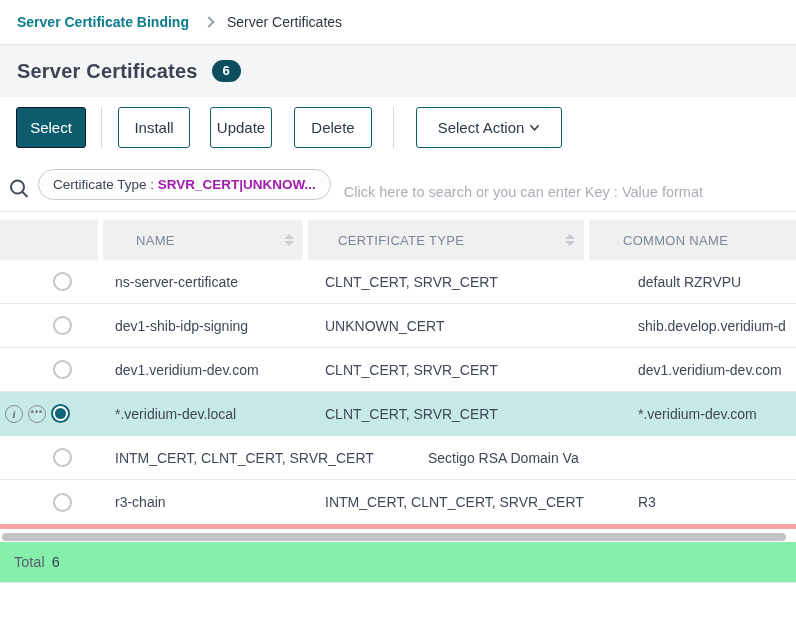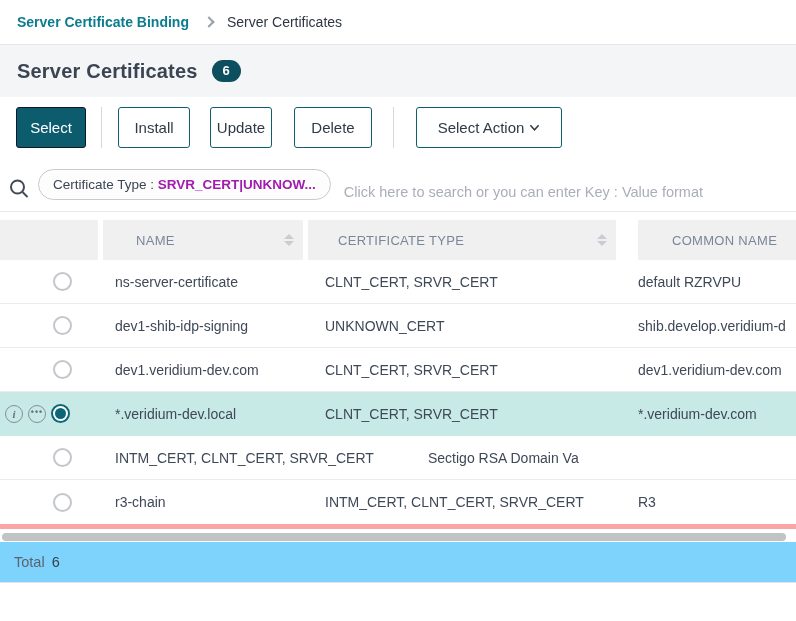--- a/index.html
+++ b/index.html
@@ -47,21 +47,21 @@
     color: #3c4554; background: transparent; font-family: "Liberation Sans", sans-serif; }
   .search-input::placeholder { color: #a9aeb8; opacity: 1; }
   .search-divider { height: 1px; background: #e6e8ea; margin-top: 11px; }
 
   
   .thead { display: flex; margin-top: 8px; height: 40px; }
   .th { background: #f0f0f1; display: flex; align-items: center; color: #7b8698;
     font-size: 13px; letter-spacing: .3px; cursor: pointer; }
   .th-sel { width: 98px; margin-right: 5px; }
   .th-name { width: 200px; margin-right: 5px; padding-left: 33px; }
-  .th-type { width: 308px; margin-right: 22px; padding-left: 30px; text-align: center; }
+  .th-type { width: 276px; margin-right: 5px; padding-left: 30px; text-align: center; }
   .th-cn { flex: 1; padding-left: 34px; }
   .sort-icon { margin-left: auto; margin-right: 9px; display: flex; flex-direction: column; gap: 2px; }
   .sort-icon .up { width: 0; height: 0; border-left: 5px solid transparent; border-right: 5px solid transparent;
     border-bottom: 5px solid #c9ccd2; }
   .sort-icon .down { width: 0; height: 0; border-left: 5px solid transparent; border-right: 5px solid transparent;
     border-top: 5px solid #c9ccd2; }
 
   .tbody { border-bottom: 5px solid #fca5a5; }
   .tr { display: flex; align-items: center; height: 44px; border-bottom: 1px solid #e9ebed;
     background: #fff; font-size: 14px; color: #3f4857; cursor: pointer; }
@@ -78,21 +78,21 @@
   .radio.checked { border: 2px solid #0d6675; display: flex; align-items: center; justify-content: center; }
   .radio.checked::after { content: ""; width: 11px; height: 11px; border-radius: 50%; background: #0d6675; }
   .row-icon { width: 18px; height: 18px; border-radius: 50%; border: 1.5px solid #878e98; color: #69707a;
     display: flex; align-items: center; justify-content: center; flex: 0 0 auto; background: transparent; }
   .info-icon { font-size: 11px; font-family: "Liberation Serif", serif; font-style: italic; font-weight: bold; }
   .ellipsis-icon { font-size: 9px; letter-spacing: 1px; font-weight: bold; padding-bottom: 4px; }
 
   
   .hscroll { margin-top: 4px; height: 8px; padding: 0 2px; }
   .hscroll .thumb { width: 99%; height: 8px; background: #c2c3c4; border-radius: 4px; cursor: grab; }
-  .table-footer { margin-top: 1px; height: 41px; background: #7dd3fc; border-bottom: 1px solid #e2e4e6;
+  .table-footer { margin-top: 1px; height: 41px; background: #86efac; border-bottom: 1px solid #e2e4e6;
     display: flex; align-items: center; padding-left: 14px; font-size: 14.5px; }
   .total-label { color: #5a6270; }
   .total-value { color: #39404d; margin-left: 7px; }
 </style>
 </head>
 <body>
 
 <div class="breadcrumb">
   <span class="crumb-link">Server Certificate Binding</span>
   <span class="crumb-sep"></span>

